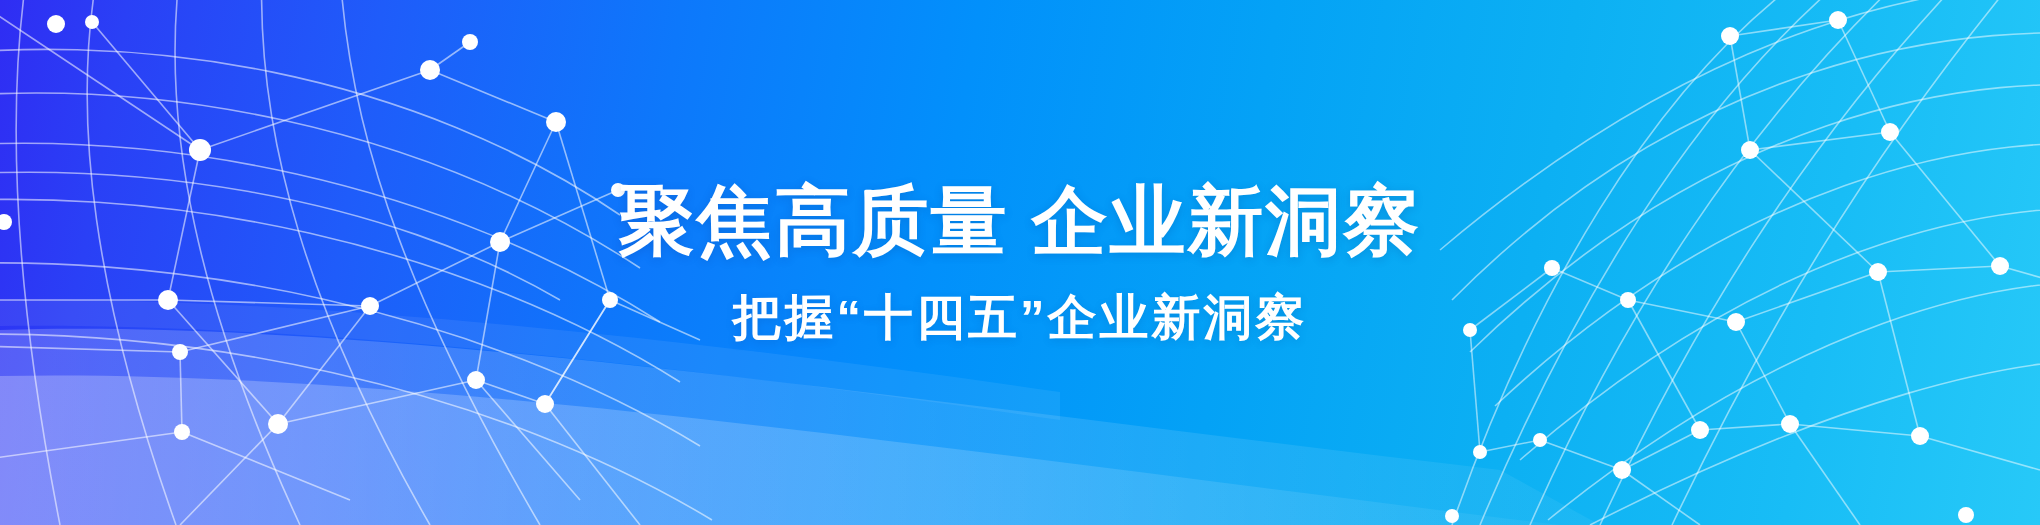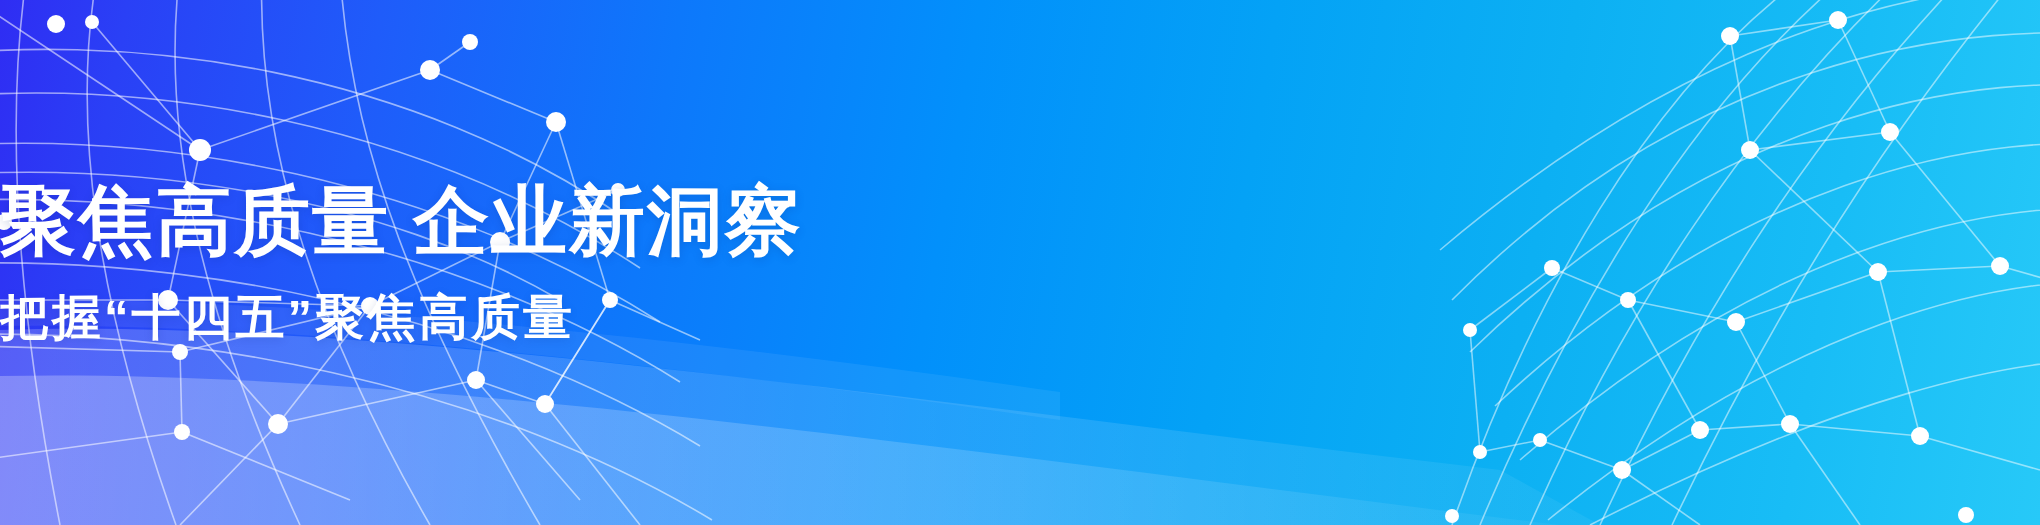--- a/index.html
+++ b/index.html
@@ -22,21 +22,21 @@
   }
   #banner .layer{position:absolute;inset:0;}
   #banner svg{display:block;width:100%;height:100%;}
   .center-text{
     position:absolute;
     left:0; right:0;
     top:0;
     height:100%;
     display:flex;
     flex-direction:column;
-    align-items:flex-start;
+    align-items:center;
     justify-content:center;
     pointer-events:none;
   }
   .title{
     color:#ffffff;
     font-size:76px;
     font-weight:bold;
     letter-spacing:2px;
     line-height:1;
     margin:0 0 34px 0;
@@ -209,16 +209,16 @@
         <circle cx="1480" cy="452" r="7"></circle>
         <circle cx="1470" cy="330" r="7"></circle>
         <circle cx="1966" cy="515" r="8"></circle>
         <circle cx="1452" cy="516" r="7"></circle>
       </g>
     </svg>
   </div>
 
   <div class="center-text">
     <h1 class="title">聚焦高质量 企业新洞察</h1>
-    <p class="subtitle">把握“十四五”聚焦高质量</p>
+    <p class="subtitle">把握“十四五”企业新洞察</p>
   </div>
 
 </div>
 
 </body></html>

